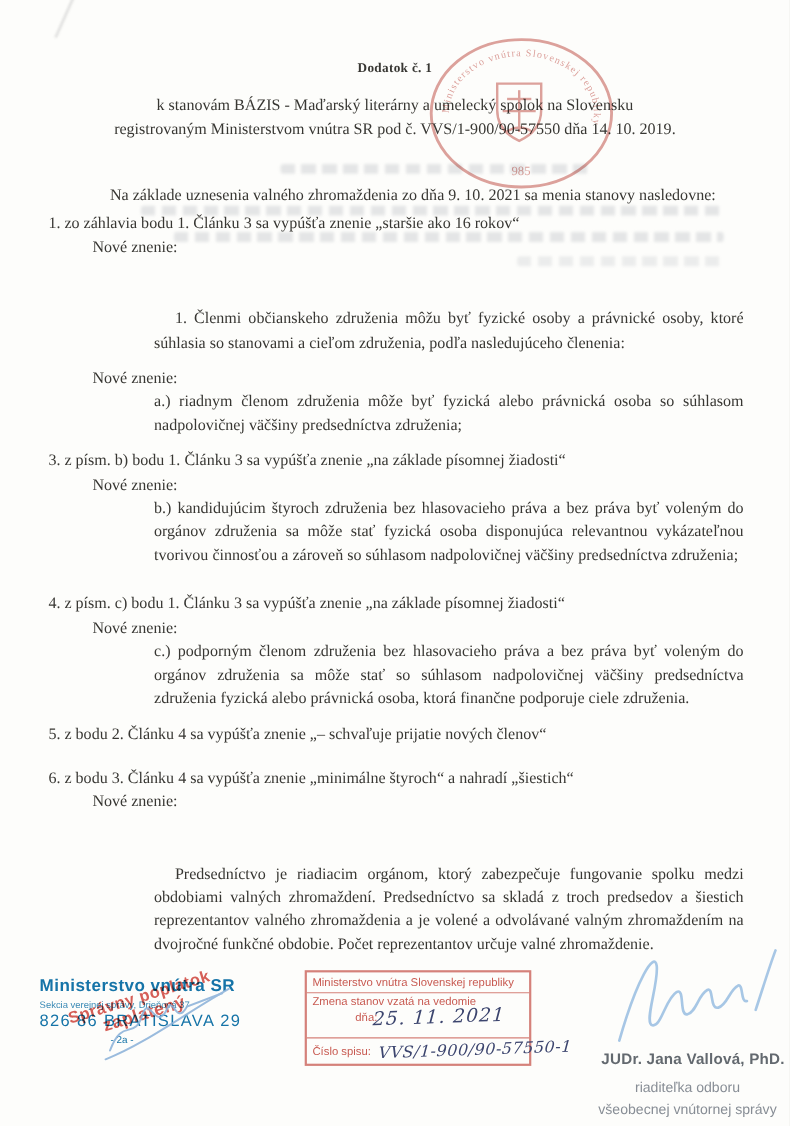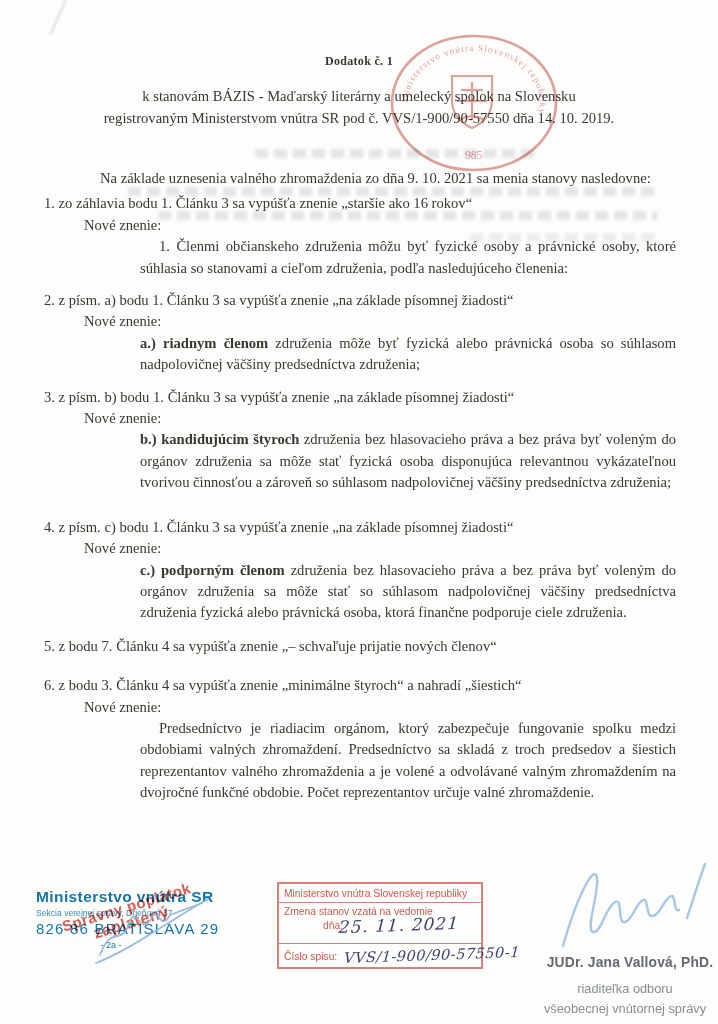--- a/index.html
+++ b/index.html
@@ -19,22 +19,22 @@
   }
   .flow { position:absolute; top:168px; left:44px; width:632px; font-size:14.6px; line-height:21.4px; }
   .intro { margin:0 0 4px 0; text-align:justify; text-indent:56px; }
   .item { margin:0 0 11px 0; }
   .item.mb13 { margin-bottom:23px; }
   .item.mb12 { margin-bottom:12px; }
   .item.mb18 { margin-bottom:18px; }
   .item-head { }
   .nz { margin-left:40px; }
   .ibody { margin:0 0 0 96px; text-align:justify; }
-  .ibody.indent { text-indent:19px; }
-  .ibody b { font-weight:bold; }
+  .ibody.indent { text-indent:19px;margin-top:44px; }
+  .ibody b { font-weight:normal; }
 
   
   .bleed {
     position:absolute; height:9px; border-radius:3px; pointer-events:none;
     background:repeating-linear-gradient(90deg, rgba(124,130,142,.38) 0 13px, rgba(124,130,142,0) 13px 19px);
     filter:blur(1.6px); opacity:.5;
   }
   .crease {
     position:absolute; left:58px; top:-6px; width:2px; height:42px;
     background:rgba(120,120,120,.25); transform:rotate(24deg); filter:blur(1px);
@@ -119,39 +119,38 @@
   <div class="flow">
     <p class="intro">Na základe uznesenia valného zhromaždenia zo dňa 9. 10. 2021 sa menia stanovy nasledovne:</p>
 
     <section class="item">
       <div class="item-head">1. zo záhlavia bodu 1. Článku 3 sa vypúšťa znenie „staršie ako 16 rokov“</div>
       <div class="nz">Nové znenie:</div>
       <p class="ibody indent">1. Členmi občianskeho združenia môžu byť fyzické osoby a právnické osoby, ktoré súhlasia so stanovami a cieľom združenia, podľa nasledujúceho členenia:</p>
     </section>
 
     <section class="item">
-      <div class="item-head">2. z písm. a) bodu 1. Článku 3 sa vypúšťa znenie „na základe písomnej žiadosti“</div>
       <div class="nz">Nové znenie:</div>
       <p class="ibody"><b>a.) riadnym členom</b><span> združenia môže byť fyzická alebo právnická osoba so súhlasom nadpolovičnej väčšiny predsedníctva združenia;</span></p>
     </section>
 
     <section class="item mb13">
       <div class="item-head">3. z písm. b) bodu 1. Článku 3 sa vypúšťa znenie „na základe písomnej žiadosti“</div>
       <div class="nz">Nové znenie:</div>
       <p class="ibody"><b>b.) kandidujúcim štyroch</b><span> združenia bez hlasovacieho práva a bez práva byť voleným do orgánov združenia sa môže stať fyzická osoba disponujúca relevantnou vykázateľnou tvorivou činnosťou a zároveň so súhlasom nadpolovičnej väčšiny predsedníctva združenia;</span></p>
     </section>
 
     <section class="item mb12">
       <div class="item-head">4. z písm. c) bodu 1. Článku 3 sa vypúšťa znenie „na základe písomnej žiadosti“</div>
       <div class="nz">Nové znenie:</div>
       <p class="ibody"><b>c.) podporným členom</b><span> združenia bez hlasovacieho práva a bez práva byť voleným do orgánov združenia sa môže stať so súhlasom nadpolovičnej väčšiny predsedníctva združenia fyzická alebo právnická osoba, ktorá finančne podporuje ciele združenia.</span></p>
     </section>
 
     <section class="item mb18">
-      <div class="item-head">5. z bodu 7. Článku 4 sa vypúšťa znenie „– schvaľuje prijatie nových členov“</div>
+      <div class="item-head">5. z bodu 2. Článku 4 sa vypúšťa znenie „– schvaľuje prijatie nových členov“</div>
     </section>
 
     <section class="item">
       <div class="item-head">6. z bodu 3. Článku 4 sa vypúšťa znenie „minimálne štyroch“ a nahradí „šiestich“</div>
       <div class="nz">Nové znenie:</div>
       <p class="ibody indent">Predsedníctvo je riadiacim orgánom, ktorý zabezpečuje fungovanie spolku medzi obdobiami valných zhromaždení. Predsedníctvo sa skladá z troch predsedov a šiestich reprezentantov valného zhromaždenia a je volené a odvolávané valným zhromaždením na dvojročné funkčné obdobie. Počet reprezentantov určuje valné zhromaždenie.</p>
     </section>
   </div>
 
   <svg class="round-stamp" width="172" height="142" viewBox="0 0 172 142">

